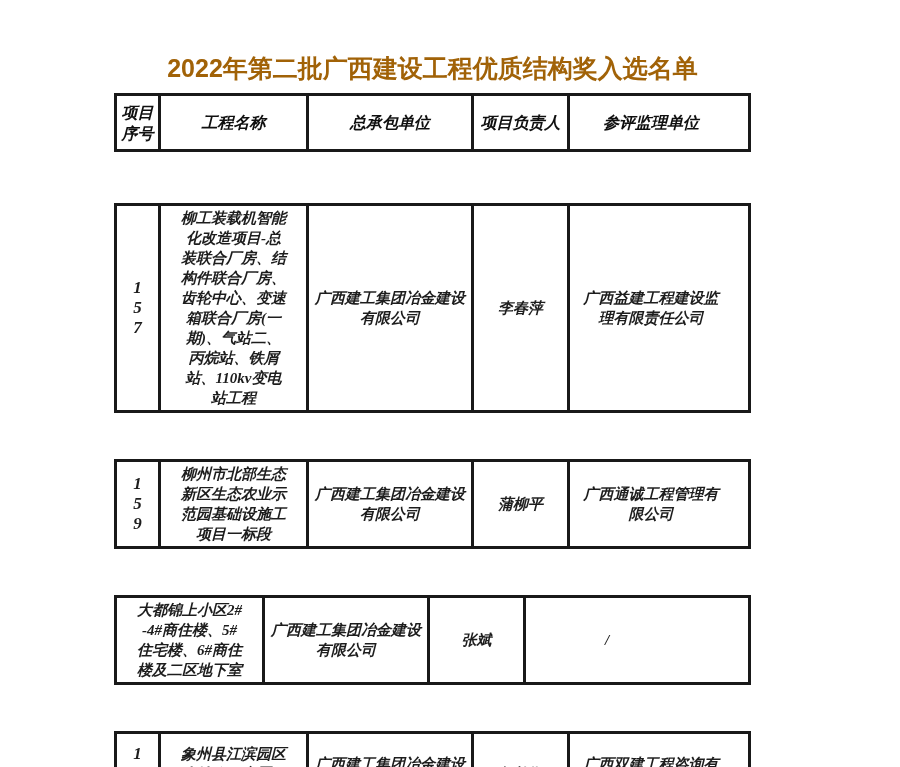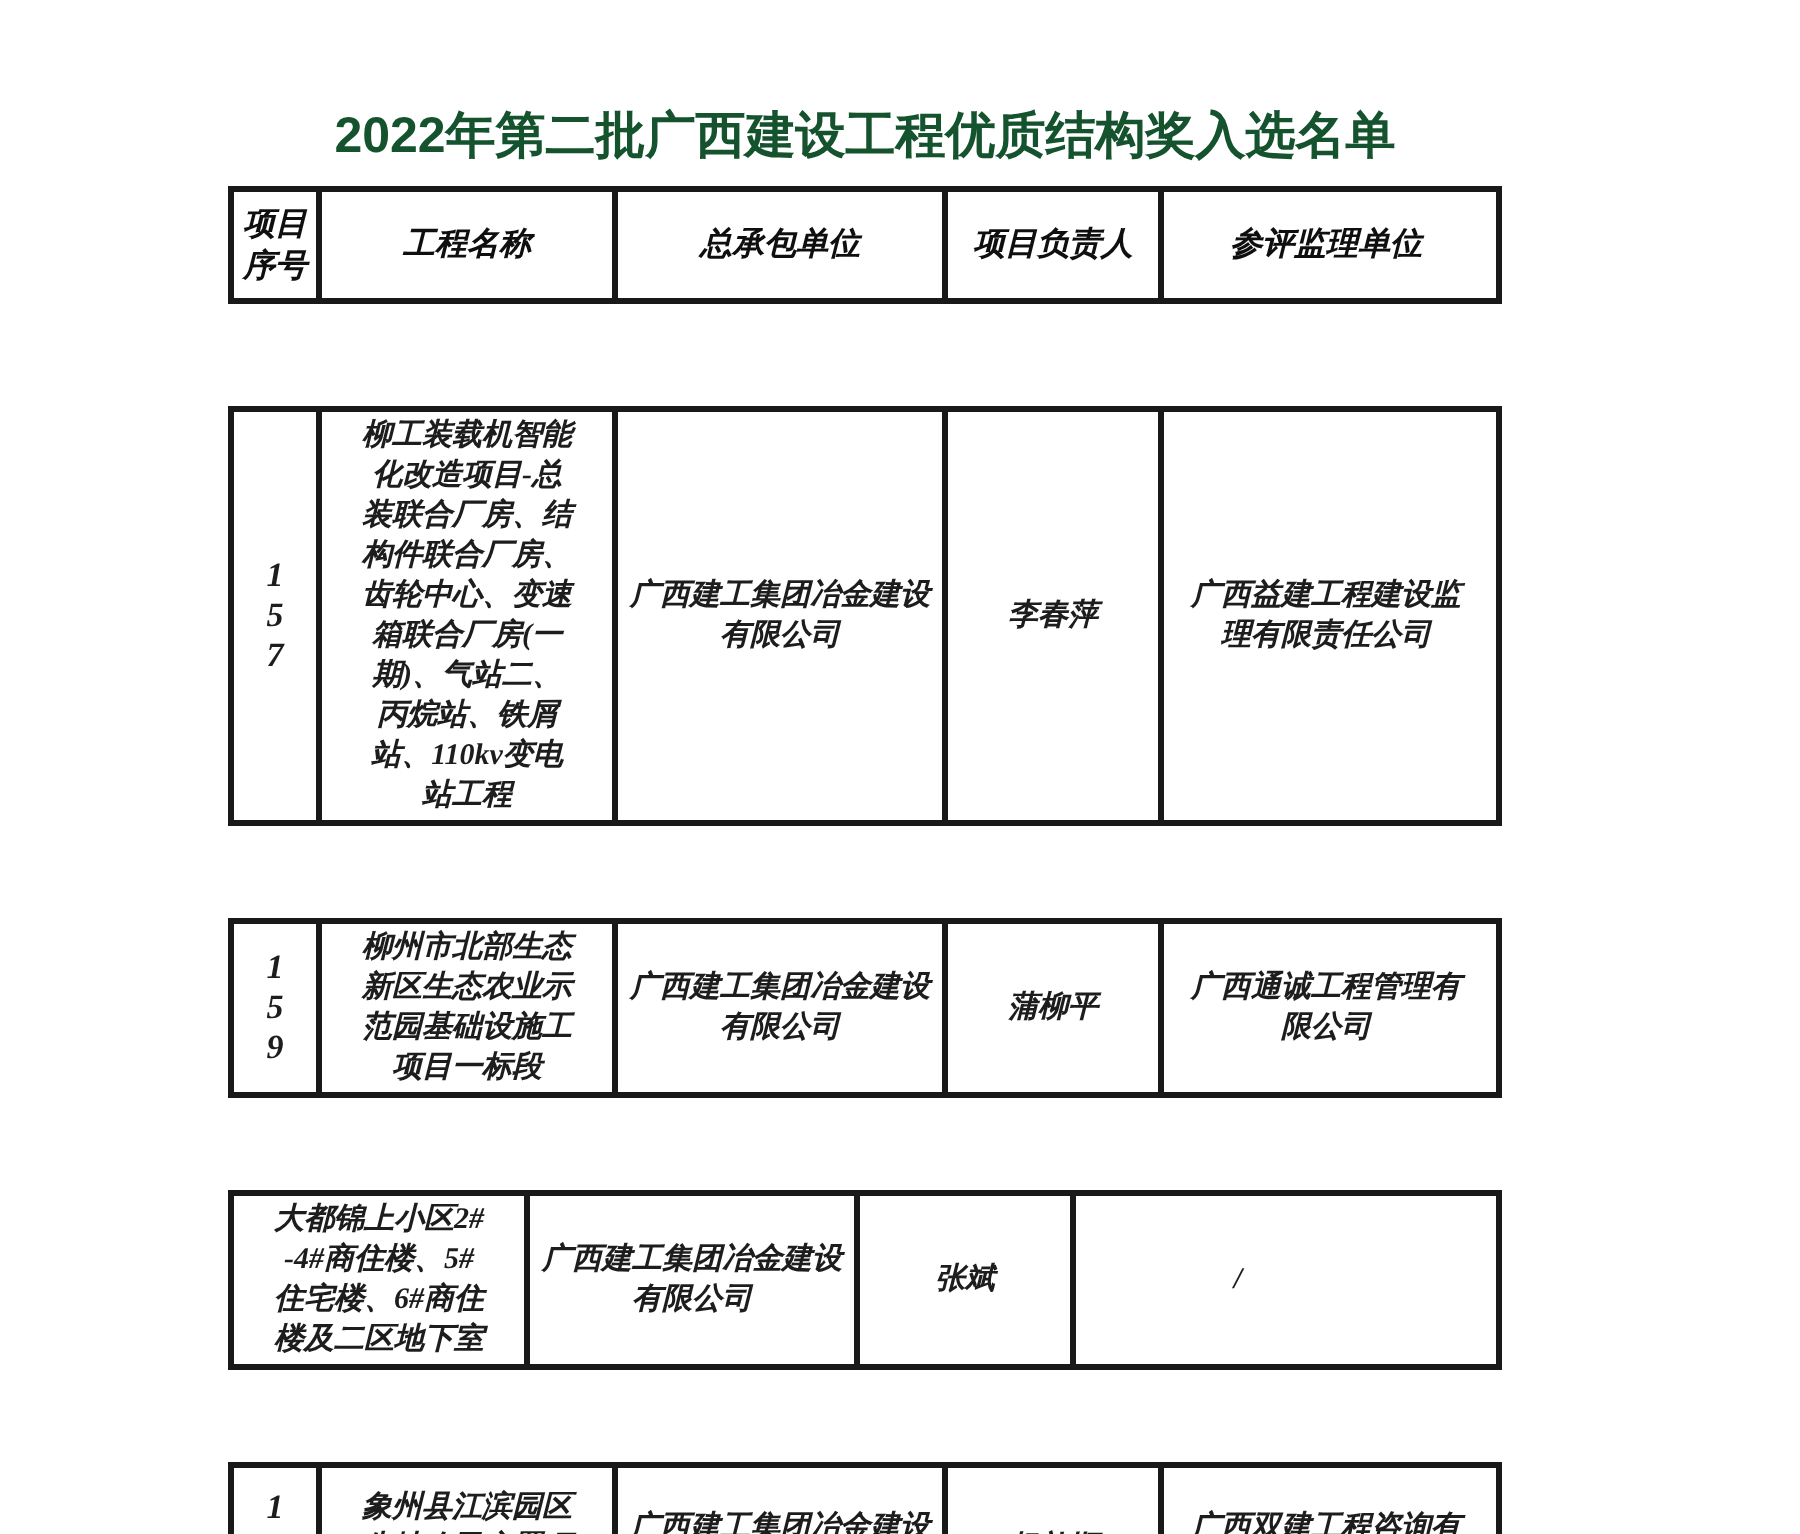--- a/index.html
+++ b/index.html
@@ -16,21 +16,21 @@
     margin-left:114px;
     width:637px;
   }
   .title{
     margin:0 0 9px 0;
     text-align:center;
     font-family:"Liberation Sans","DejaVu Sans",sans-serif;
     font-weight:700;
     font-size:25px;
     line-height:32px;
-    color:#14532d;
+    color:#a16207;
     letter-spacing:0px;
     white-space:nowrap;
   }
   .grid{width:637px;font-style:italic;}
   .trow{
     display:flex;
     border:3px solid #191919;
     background:#ffffff;
     box-sizing:border-box;
     width:637px;
@@ -53,21 +53,21 @@
     font-weight:700;
     font-size:15px;
     line-height:20px;
     word-break:break-all;
     padding:2px 18px;
   }
   .cell:last-child{border-right:none;}
   .c-seq{width:44px;font-size:17px;}
   .c-name{width:148px;padding:2px 18px;}
   .c-contractor{width:165px;padding:20px 4px;}
-  .c-manager{width:108px;}
+  .c-manager{width:96px;}
   .c-supervisor{width:162px;padding:2px 8px;}
   .thead .cell{
     font-family:"Liberation Sans","DejaVu Sans",sans-serif;
     font-size:16px;
     line-height:21px;
     color:#0f0f0f;
     padding:2px 1px;
   }
 </style>
 </head>

